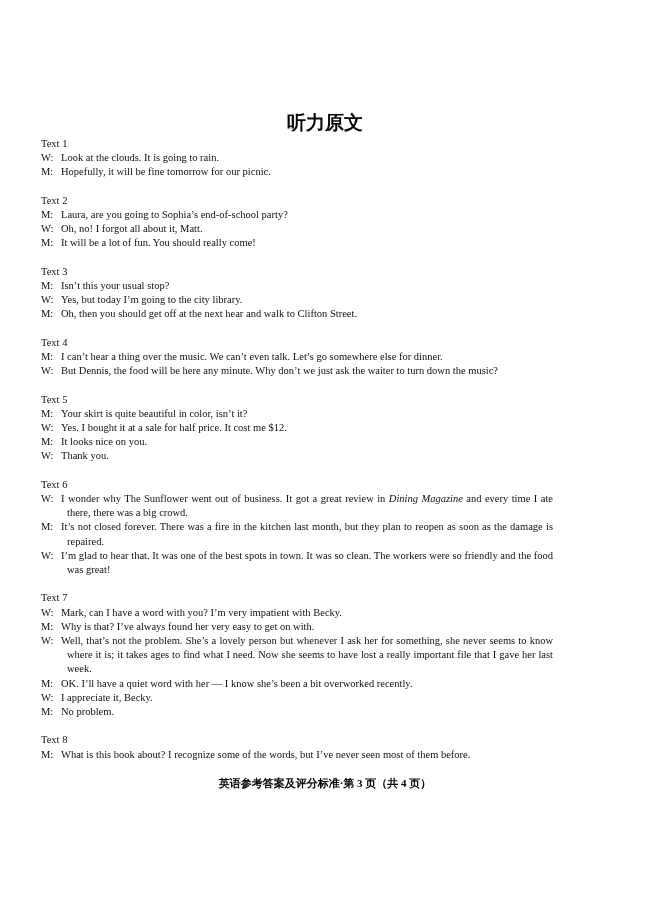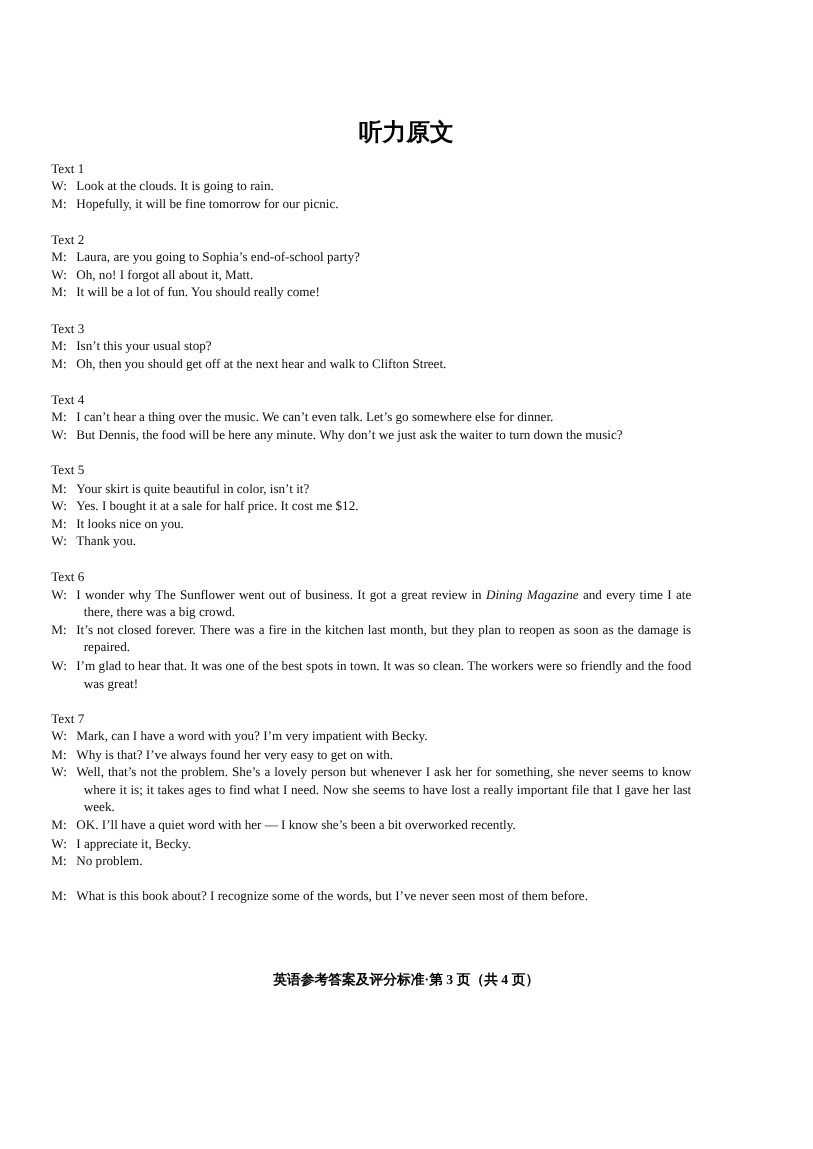--- a/index.html
+++ b/index.html
@@ -6,22 +6,22 @@
   .page {
     position: relative;
     width: 650px;
     height: 919px;
     background: #ffffff;
     font-family: "Liberation Serif", serif;
     color: #101010;
     overflow: hidden;
   }
   .title {
-    margin: 12px;
-    padding-top: 84px;
+    margin: 0;
+    padding-top: 112px;
     text-align: center;
     font-family: "Liberation Sans", sans-serif;
     font-weight: bold;
     font-size: 19px;
     line-height: 21px;
     color: #060606;
   }
   .content {
     margin: 4px 97px 0 41px;
     font-size: 10.5px;
@@ -66,20 +66,21 @@
       </div>
       <div class="section">
         <div class="sec-label">Text 2</div>
         <div class="line"><span class="spk">M:</span><span>Laura, are you going to Sophia’s end-of-school party?</span></div>
         <div class="line"><span class="spk">W:</span><span>Oh, no! I forgot all about it, Matt.</span></div>
         <div class="line"><span class="spk">M:</span><span>It will be a lot of fun. You should really come!</span></div>
       </div>
       <div class="section">
         <div class="sec-label">Text 3</div>
         <div class="line"><span class="spk">M:</span><span>Isn’t this your usual stop?</span></div>
+        <div class="line"><span class="spk">W:</span><span>Yes, but today I’m going to the city library.</span></div>
         <div class="line"><span class="spk">M:</span><span>Oh, then you should get off at the next hear and walk to Clifton Street.</span></div>
       </div>
       <div class="section">
         <div class="sec-label">Text 4</div>
         <div class="line"><span class="spk">M:</span><span>I can’t hear a thing over the music. We can’t even talk. Let’s go somewhere else for dinner.</span></div>
         <div class="line"><span class="spk">W:</span><span>But Dennis, the food will be here any minute. Why don’t we just ask the waiter to turn down the music?</span></div>
       </div>
       <div class="section">
         <div class="sec-label">Text 5</div>
         <div class="line"><span class="spk">M:</span><span>Your skirt is quite beautiful in color, isn’t it?</span></div>
@@ -96,17 +97,18 @@
       <div class="section">
         <div class="sec-label">Text 7</div>
         <div class="line"><span class="spk">W:</span><span>Mark, can I have a word with you? I’m very impatient with Becky.</span></div>
         <div class="line"><span class="spk">M:</span><span>Why is that? I’ve always found her very easy to get on with.</span></div>
         <div class="line"><span class="spk">W:</span><span>Well, that’s not the problem. She’s a lovely person but whenever I ask her for something, she never seems to know where it is; it takes ages to find what I need. Now she seems to have lost a really important file that I gave her last week.</span></div>
         <div class="line"><span class="spk">M:</span><span>OK. I’ll have a quiet word with her — I know she’s been a bit overworked recently.</span></div>
         <div class="line"><span class="spk">W:</span><span>I appreciate it, Becky.</span></div>
         <div class="line"><span class="spk">M:</span><span>No problem.</span></div>
       </div>
       <div class="section">
+        <div class="sec-label">Text 8</div>
         <div class="line"><span class="spk">M:</span><span>What is this book about? I recognize some of the words, but I’ve never seen most of them before.</span></div>
       </div>
     </div>
   <div class="footer">英语参考答案及评分标准·第 3 页（共 4 页）</div>
 </div>
 
 </body></html>

